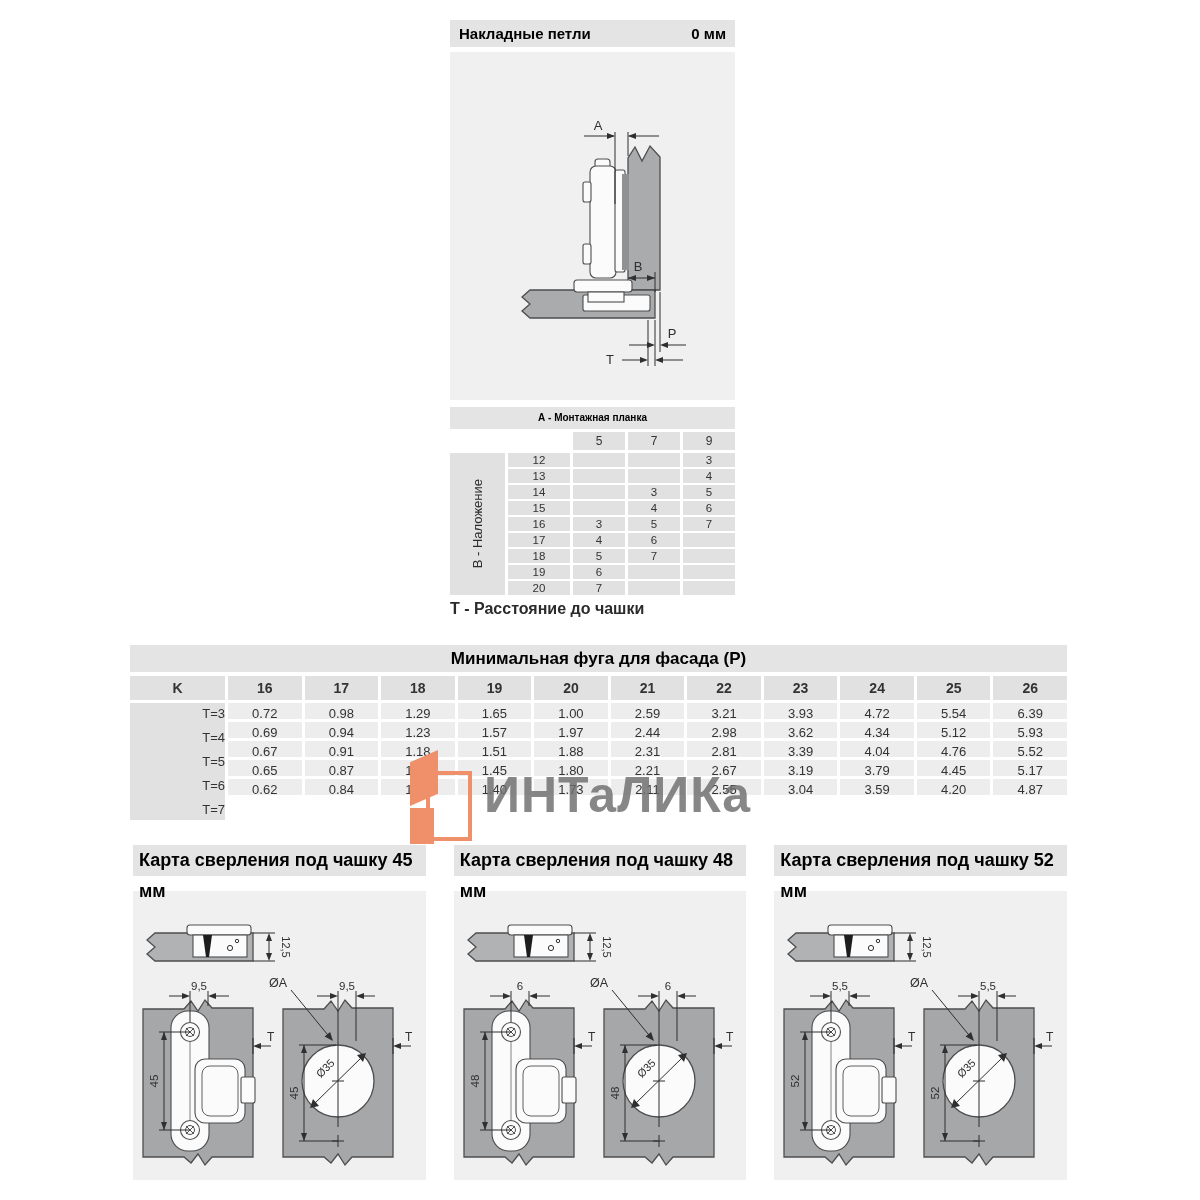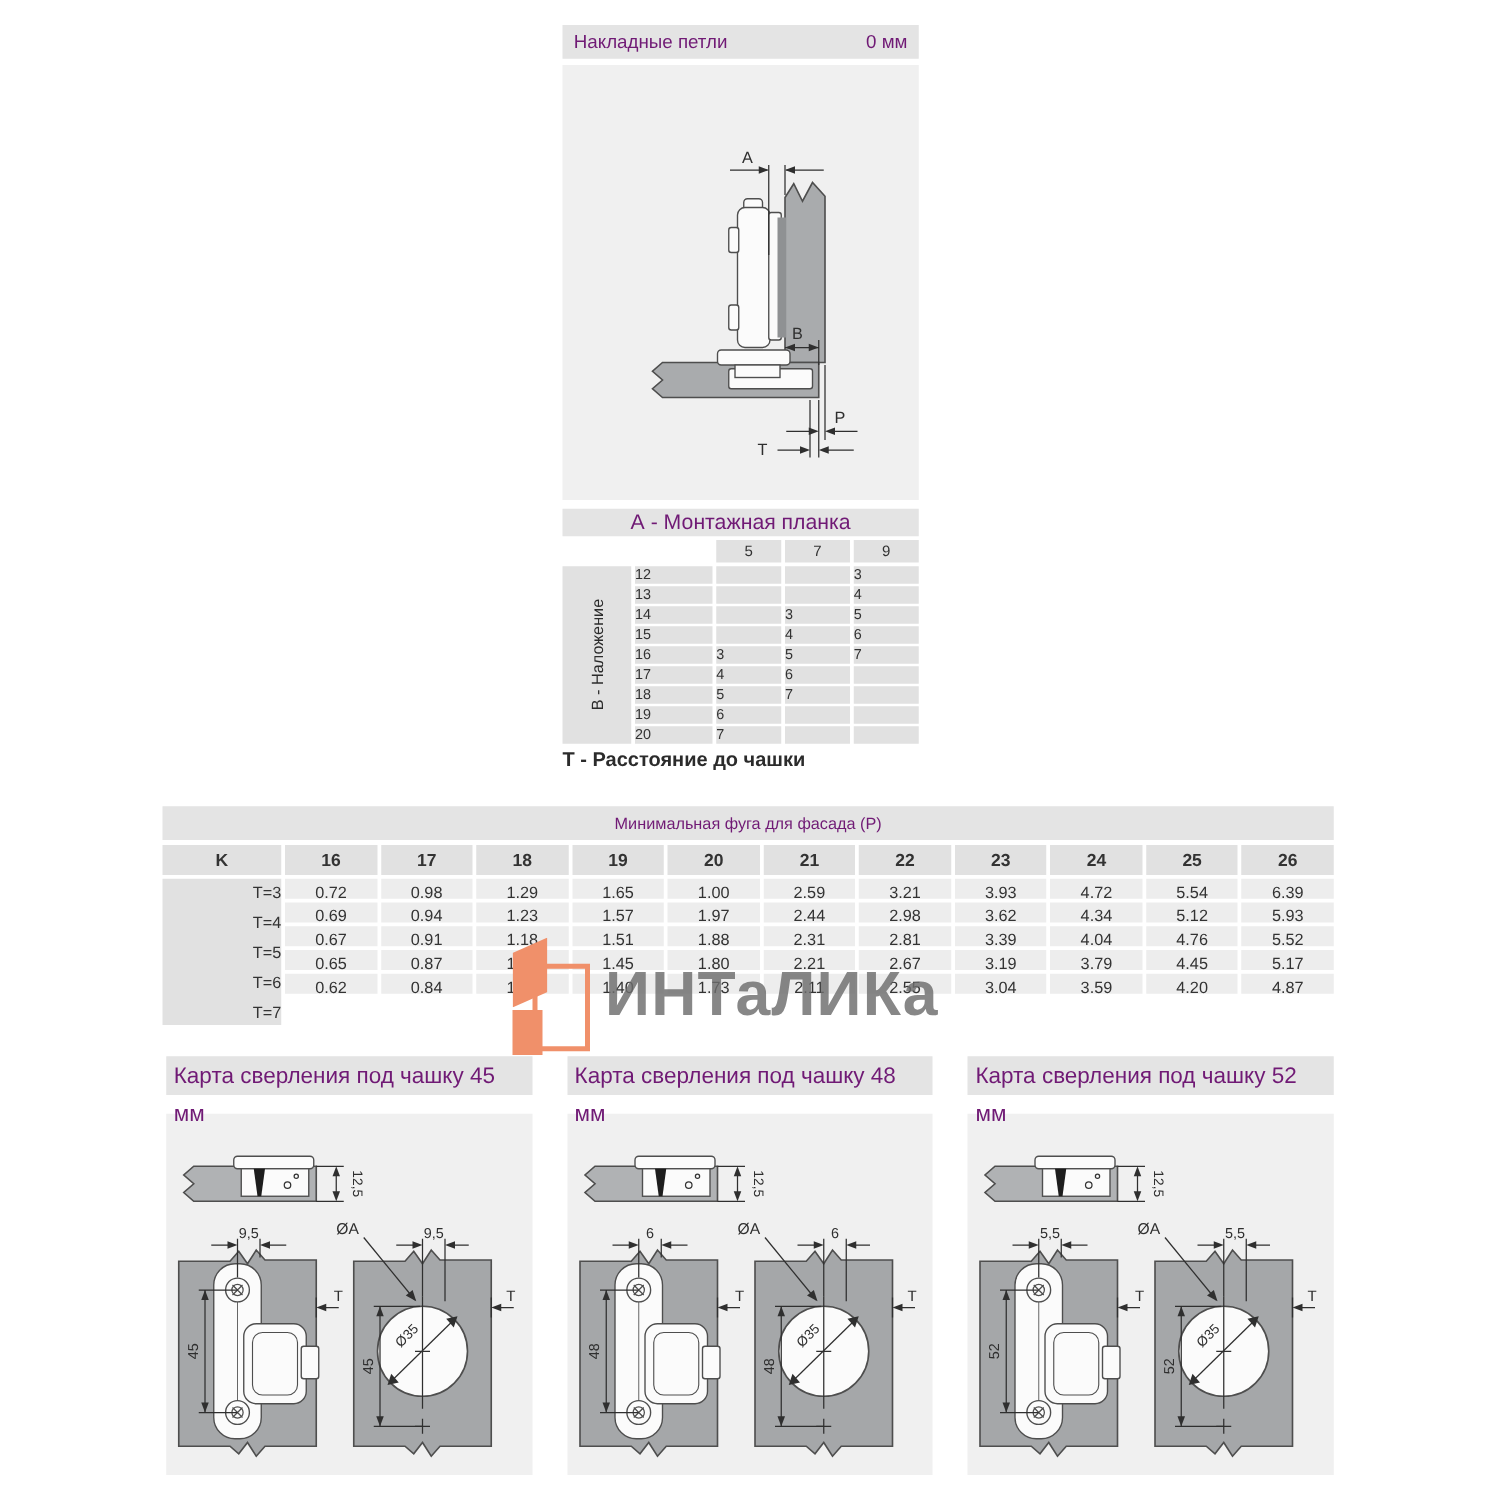--- a/index.html
+++ b/index.html
@@ -1,41 +1,41 @@
 <!DOCTYPE html>
 <html><head>
 <meta charset="utf-8">
 <style>
   html,body{margin:0;padding:0;}
   body{width:1200px;height:1200px;position:relative;background:#fff;overflow:hidden;
        font-family:"Liberation Sans",sans-serif;color:#333;}
-  .bar{background:#e4e4e4;color:#701a75;font-weight:400;}
+  .bar{background:#e4e4e4;color:#000000;font-weight:700;}
   
   .top-card{position:absolute;left:450px;top:20px;width:285px;}
   .top-bar{height:27px;display:flex;justify-content:space-between;align-items:center;
            padding:0 9px;font-size:15px;}
   .top-diagram{margin-top:5px;background:#f0f0f0;height:348px;}
   
   .mount-card{position:absolute;left:450px;top:407px;width:285px;}
-  .mount-title{height:22px;line-height:22px;text-align:center;font-size:17px;}
+  .mount-title{height:22px;line-height:22px;text-align:center;font-size:10px;}
   .mount-table{position:relative;margin-top:3px;}
   .mt-colheads{display:flex;gap:3px;margin-left:123px;}
   .mt-colheads div{flex:1;height:18px;line-height:18px;background:#e1e1e1;text-align:center;font-size:12px;}
   .mt-rows{margin-top:3px;}
   .mt-row{display:flex;gap:3px;height:14px;margin-bottom:2px;}
   .mt-spacer{width:55px;flex:none;background:transparent;}
-  .mt-cell{background:#e1e1e1;line-height:14px;font-size:11.5px;flex:1;}
+  .mt-cell{background:#e1e1e1;line-height:14px;text-align:center;font-size:11.5px;flex:1;}
   .mt-label{width:62px;flex:none;}
   .mt-axis{position:absolute;left:0;top:21px;width:55px;height:142px;background:#e1e1e1;
            display:flex;align-items:center;justify-content:center;}
   .mt-axis span{writing-mode:vertical-rl;transform:rotate(180deg);font-size:13px;color:#2b2b2b;}
   .mount-footer{margin-top:5px;text-align:left;font-size:16px;font-weight:600;color:#2b2b2b;}
   
   .gap-card{position:absolute;left:130px;top:645px;width:937px;}
-  .gap-title{height:27px;line-height:27px;text-align:center;font-size:13px;}
+  .gap-title{height:27px;line-height:27px;text-align:center;font-size:17px;}
   .gap-body{display:flex;margin-top:4px;}
   .k-col{width:95px;margin-right:3px;flex:none;}
   .k-head{height:24px;line-height:24px;background:#e1e1e1;text-align:center;font-size:14px;font-weight:600;}
   .k-block{margin-top:3px;background:#e1e1e1;}
   .k-label{height:21px;line-height:21px;text-align:right;font-size:13px;}
   .k-label + .k-label{margin-top:3px;}
   .g-rows{flex:1;min-width:0;}
   .g-head{display:flex;gap:3px;margin-bottom:3px;}
   .g-head div{flex:1;height:24px;line-height:24px;background:#e1e1e1;text-align:center;font-size:14px;font-weight:600;}
   .g-row{display:flex;gap:3px;margin-bottom:3px;}

